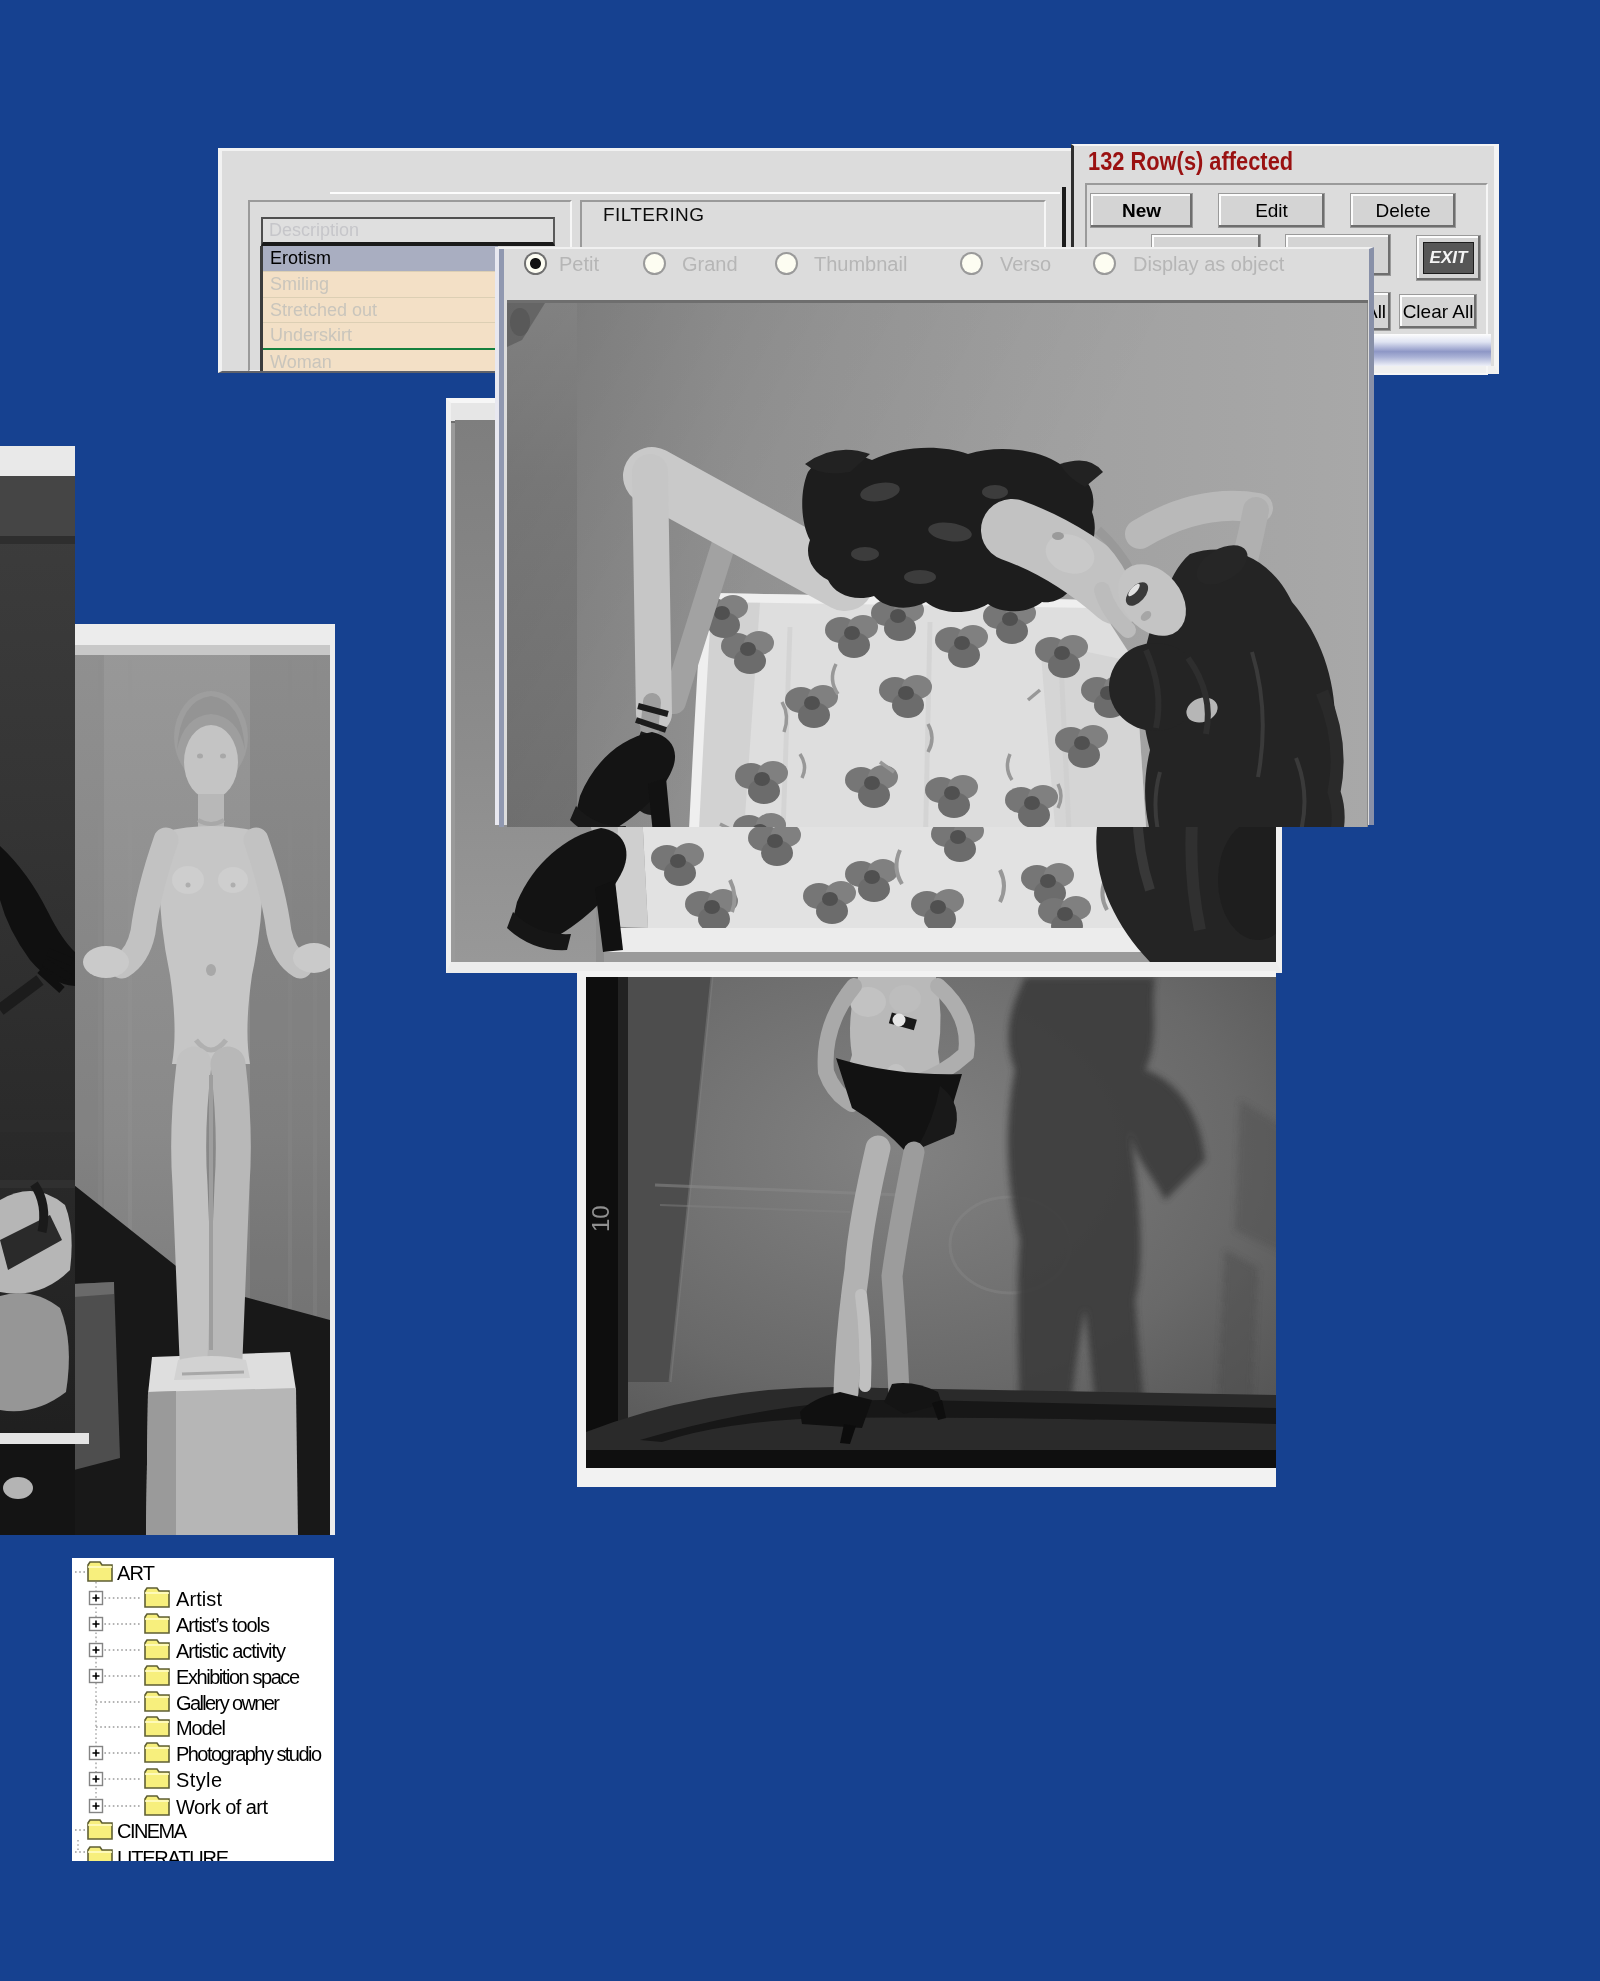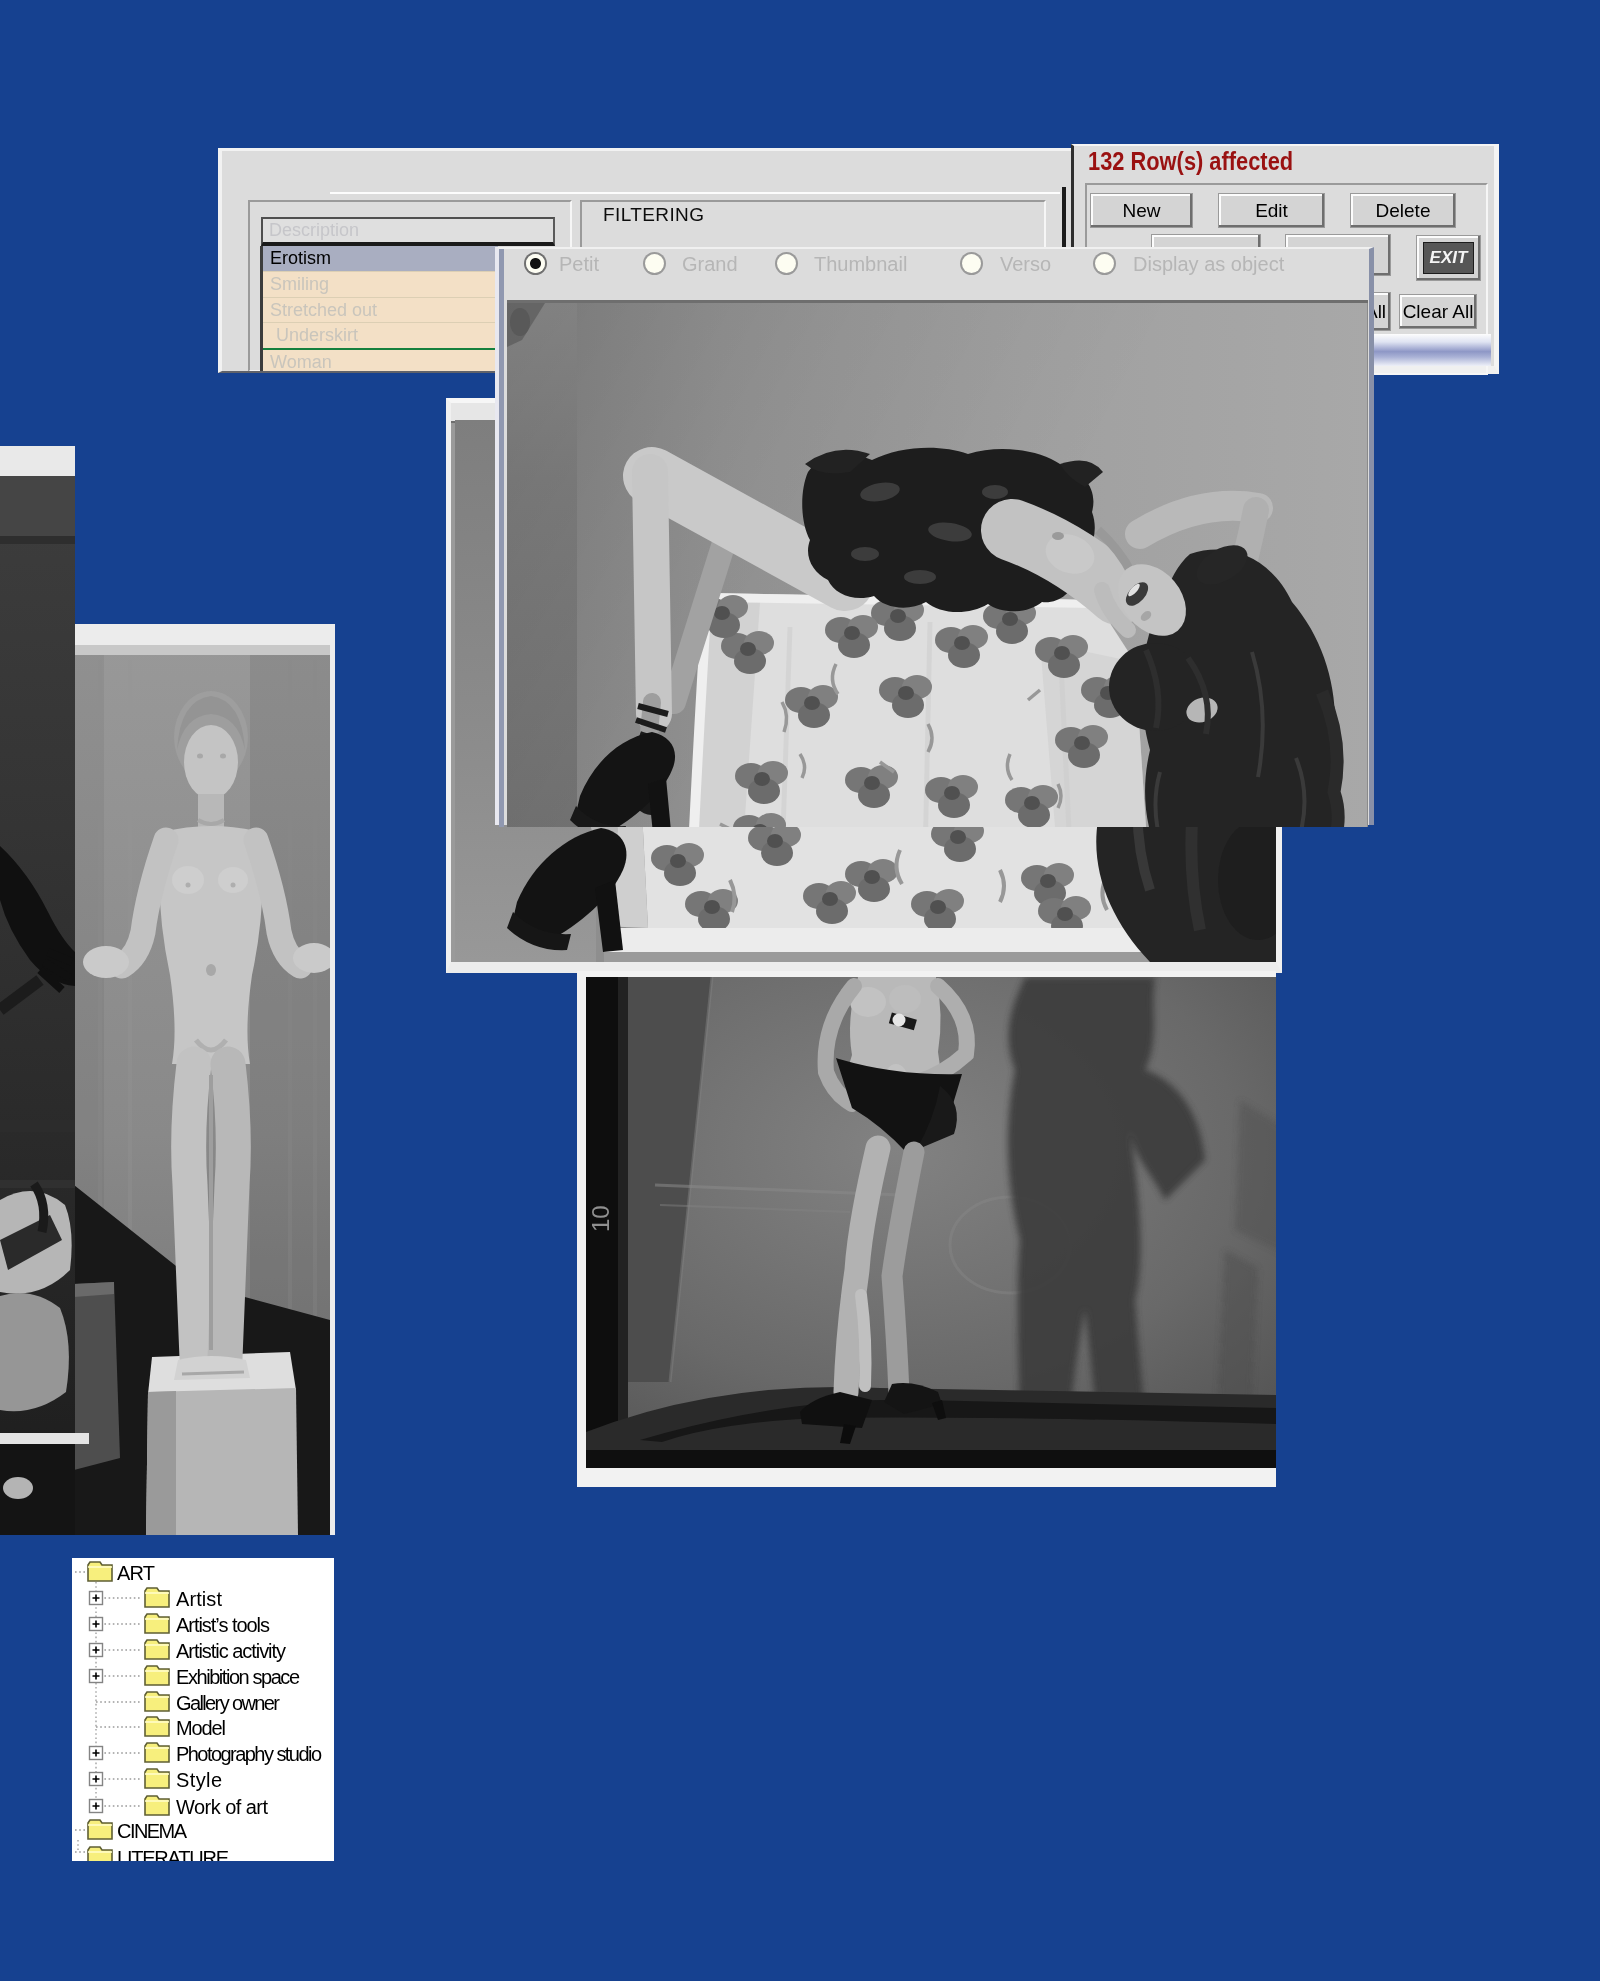--- a/index.html
+++ b/index.html
@@ -27,29 +27,29 @@
 
   <div class="abs" style="left:358px;top:49px;width:462px;height:168px;border:2px solid #9a9a9a;border-color:#9a9a9a #f6f6f6 #f6f6f6 #9a9a9a;"></div>
   <div class="abs" style="left:381px;top:53px;width:98px;height:26px;background:#dcdcdc;color:#0d0d0d;font-size:19px;letter-spacing:0.4px;">FILTERING</div>
 
   <div class="abs" style="left:39px;top:66px;width:294px;height:29px;background:#dfdfdf;border:2px solid;border-color:#4e4e4e #5a5a5a #1a1a1a #4e4e4e;border-bottom-width:4px;box-sizing:border-box;color:#c6c6ca;font-size:18px;line-height:23px;padding-left:6px;">Description</div>
 
   <div class="abs" style="left:38px;top:95px;width:238px;height:130px;border-left:3px solid #3c3c3c;border-bottom:3px solid #222;box-sizing:border-box;font-size:18px;">
     <div style="height:25px;background:#a9aec1;color:#000;line-height:24px;padding-left:7px;">Erotism</div>
     <div style="height:26px;background:#f3e0c6;color:#c9c5bc;line-height:25px;padding-left:7px;border-top:1px solid #dccfb4;box-sizing:border-box;">Smiling</div>
     <div style="height:25px;background:#f3e0c6;color:#c9c5bc;line-height:24px;padding-left:7px;border-top:1px solid #dccfb4;box-sizing:border-box;">Stretched out</div>
-    <div style="height:26px;background:#f3e0c6;color:#c9c5bc;line-height:25px;padding-left:13px;border-top:1px solid #dccfb4;box-sizing:border-box;">Underskirt</div>
+    <div style="height:26px;background:#f3e0c6;color:#c9c5bc;line-height:25px;padding-left:7px;border-top:1px solid #dccfb4;box-sizing:border-box;">Underskirt</div>
     <div style="height:25px;background:#f3e0c6;color:#c9c5bc;line-height:24px;padding-left:7px;border-top:2px solid #15803d;box-sizing:border-box;">Woman</div>
   </div>
 </div>
 
 <div class="abs" id="winRight" style="left:1071px;top:144px;width:428px;height:230px;background:#dcdcdc;border-left:3px solid #2e2e2e;border-right:5px solid #f4f4f4;border-top:2px solid #f4f4f4;border-bottom:8px solid #f0f0f0;box-sizing:border-box;">
   <div class="abs" style="left:14px;top:0px;font-size:26px;font-weight:bold;color:#9a1111;transform:scaleX(0.84);transform-origin:0 0;white-space:nowrap;">132 Row(s) affected</div>
   <div class="abs" style="left:11px;top:37px;width:399px;height:188px;border:2px solid;border-color:#9a9a9a #f6f6f6 #f6f6f6 #9a9a9a;"></div>
-  <div class="abs btn" style="left:17px;top:48px;width:101px;height:33px;">New</div>
+  <div class="abs btn" style="left:17px;top:48px;width:101px;height:33px;font-weight:bold;">New</div>
   <div class="abs btn" style="left:145px;top:48px;width:105px;height:33px;">Edit</div>
   <div class="abs btn" style="left:277px;top:48px;width:104px;height:33px;">Delete</div>
   <div class="abs btn" style="left:78px;top:89px;width:108px;height:40px;">Search</div>
   <div class="abs btn" style="left:212px;top:89px;width:104px;height:40px;">Save</div>
 
   <div class="abs btn" style="left:343px;top:90px;width:63px;height:44px;">
     <div class="abs" style="left:6px;top:6px;right:6px;bottom:6px;background:#565656;border:1px solid #1c1c1c;color:#f4f4f4;font-style:italic;font-weight:bold;font-size:17px;line-height:30px;text-align:center;">EXIT</div>
   </div>
   <div class="abs btn" style="left:230px;top:147px;width:86px;height:37px;">Select All</div>
   <div class="abs btn" style="left:326px;top:149px;width:76px;height:33px;">Clear All</div>

